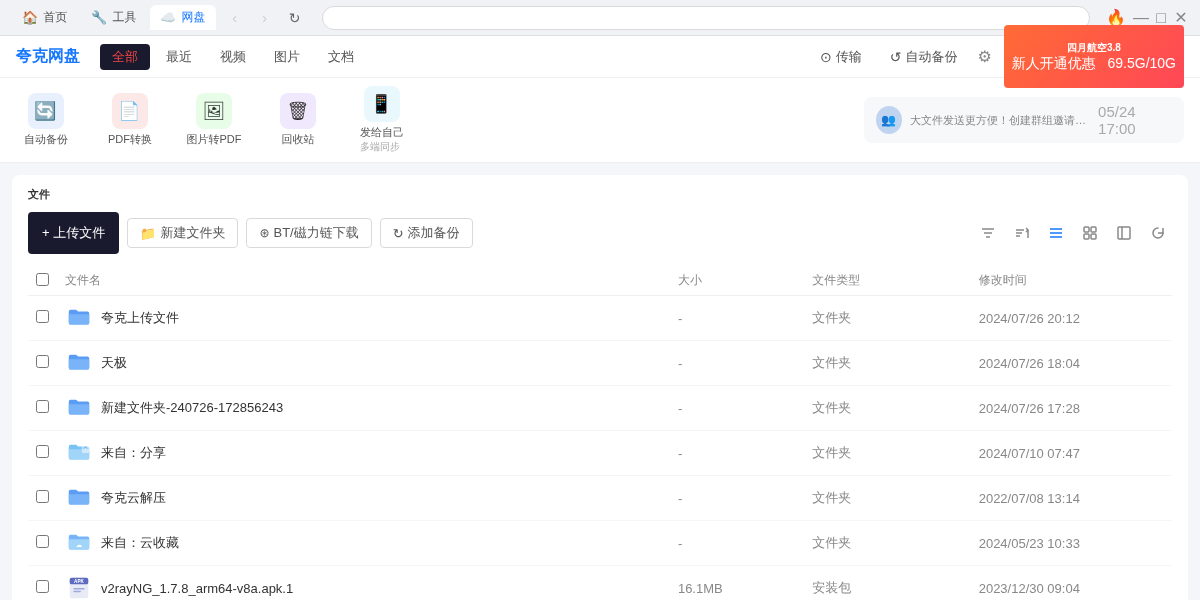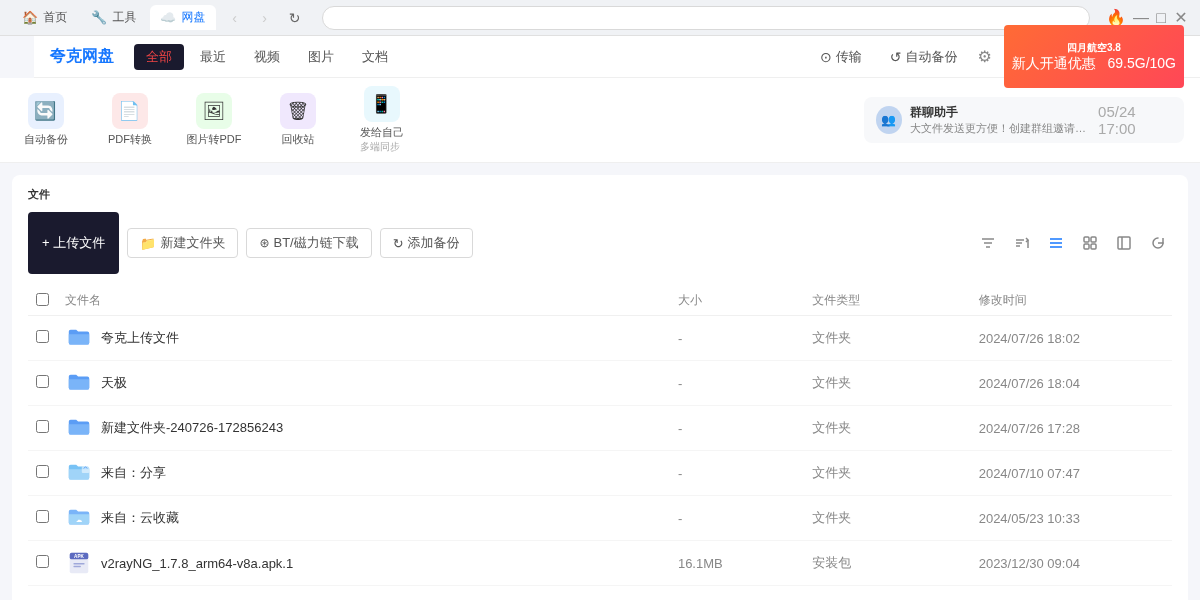--- a/index.html
+++ b/index.html
@@ -11,21 +11,21 @@
     .titlebar-nav-btn.disabled { color: #ccc; cursor: default; }
     .titlebar-tabs { display: flex; align-items: center; gap: 4px; }
     .tab-item { display: flex; align-items: center; gap: 5px; padding: 4px 10px; border-radius: 6px 6px 0 0; font-size: 12px; cursor: pointer; color: #555; }
     .tab-item.active { background: #fff; color: #1677ff; font-weight: 500; }
     .tab-item .tab-icon { font-size: 13px; }
     .address-bar { flex: 1; height: 24px; background: #fff; border: 1px solid #d9d9d9; border-radius: 12px; padding: 0 12px; font-size: 12px; color: #666; display: flex; align-items: center; margin: 0 8px; }
     .titlebar-controls { display: flex; gap: 6px; margin-left: auto; }
     .win-ctrl { width: 14px; height: 14px; border: none; background: none; color: #888; font-size: 16px; cursor: pointer; display: flex; align-items: center; justify-content: center; }
 
     
-    .topnav { display: flex; align-items: center; height: 42px; background: #fff; padding: 0 16px; border-bottom: 1px solid #efefef; margin-left: 34px; }
+    .topnav { display: flex; align-items: center; height: 42px; background: #fff; padding: 0 16px; border-bottom: 1px solid #efefef; }
     .brand { font-size: 16px; font-weight: bold; color: #1677ff; margin-right: 20px; }
     .nav-tabs { display: flex; gap: 4px; }
     .nav-tab { padding: 4px 12px; border-radius: 4px; cursor: pointer; font-size: 13px; color: #555; }
     .nav-tab.active { background: #1a1a2e; color: #ef4444; border-radius: 4px; }
     .topnav-actions { display: flex; align-items: center; gap: 12px; margin-left: auto; }
     .action-btn { display: flex; align-items: center; gap: 4px; cursor: pointer; color: #555; font-size: 13px; padding: 4px 8px; border-radius: 4px; }
     .promo-badge { background: linear-gradient(135deg, #ff6b35, #ff4757); color: #fff; font-size: 11px; padding: 16px 8px; border-radius: 4px; cursor: pointer; display: flex; flex-direction: column; align-items: center; line-height: 1.3; }
     .promo-badge .promo-title { font-size: 10px; font-weight: bold; }
     .promo-badge .promo-sub { font-size: 14px; }
     .settings-icon { color: #888; cursor: pointer; font-size: 16px; }
@@ -44,21 +44,21 @@
     .notif-avatar { width: 28px; height: 28px; background: #c0d4f0; border-radius: 50%; display: flex; align-items: center; justify-content: center; color: #fff; font-size: 12px; }
     .notif-content { flex: 1; }
     .notif-title { font-size: 12px; font-weight: bold; color: #333; }
     .notif-desc { font-size: 11px; color: #888; white-space: nowrap; overflow: hidden; text-overflow: ellipsis; max-width: 180px; }
     .notif-time { font-size: 15px; color: #aaa; }
 
     
     .files-section { background: #fff; margin: 12px; border-radius: 8px; padding: 12px 16px; height: calc(600px - 36px - 42px - 60px - 24px); overflow: hidden; }
     .files-title { font-size: 11px; font-weight: bold; color: #333; margin-bottom: 10px; }
     .toolbar { display: flex; align-items: center; gap: 8px; margin-bottom: 12px; }
-    .btn-upload { background: #1a1a2e; color: #fff; border: none; border-radius: 4px; padding: 22px 14px; font-size: 13px; cursor: pointer; display: flex; align-items: center; gap: 4px; }
+    .btn-upload { background: #1a1a2e; color: #fff; border: none; border-radius: 4px; padding: 12px 14px; font-size: 13px; cursor: pointer; display: flex; align-items: center; gap: 4px; }
     .btn-outline { background: #fff; color: #555; border: 1px solid #d9d9d9; border-radius: 4px; padding: 5px 12px; font-size: 13px; cursor: pointer; display: flex; align-items: center; gap: 4px; }
     .toolbar-right { margin-left: auto; display: flex; gap: 6px; align-items: center; }
     .icon-btn { width: 28px; height: 28px; border: none; background: none; cursor: pointer; color: #888; display: flex; align-items: center; justify-content: center; border-radius: 4px; font-size: 15px; }
     .icon-btn.active { color: #1677ff; }
 
     
     .file-table { width: 100%; border-collapse: collapse; }
     .file-table th { text-align: left; padding: 6px 8px; color: #888; font-size: 12px; font-weight: normal; border-bottom: 1px solid #f0f0f0; }
     .file-table td { padding: 8px 8px; border-bottom: 1px solid #f5f5f5; font-size: 13px; }
     .file-name-cell { display: flex; align-items: center; gap: 8px; }
@@ -154,21 +154,20 @@
   <div class="quick-item">
     <div class="qi-icon qi-teal">📱</div>
     <span class="qi-label">
       <span>发给自己</span><br>
       <span style="color:#aaa;font-size:10px;">多端同步</span>
     </span>
   </div>
   <div class="notification-area">
     <div class="notif-avatar">👥</div>
     <div class="notif-content">
-      <div class="notif-title">群聊助手</div>
       <div class="notif-desc">大文件发送更方便！创建群组邀请好友进群，最大支持发5...</div>
     </div>
     <div class="notif-time">05/24 17:00</div>
   </div>
 </div>
 
 <div class="files-section">
   <div class="files-title">文件</div>
   <div class="toolbar">
     <button class="btn-upload">+ 上传文件</button>
@@ -252,21 +251,21 @@
                 <svg viewBox="0 0 28 28" width="26" height="26">
                   <path d="M3 7a2 2 0 012-2h6l2 2h10a2 2 0 012 2v10a2 2 0 01-2 2H5a2 2 0 01-2-2V7z" fill="#5b9df5"></path>
                   <path d="M3 10h22v9a2 2 0 01-2 2H5a2 2 0 01-2-2V10z" fill="#7ab4f8"></path>
                 </svg>
               </div>
         <span class="file-name-text">夸克上传文件</span>
       </div>
     </td>
     <td class="col-size file-size">-</td>
     <td class="col-type file-type">文件夹</td>
-    <td class="col-date file-date">2024/07/26 18:02</td>
+    <td class="col-date file-date">2024/07/26 20:12</td>
   </tr>
         <tr>
     <td class="checkbox-cell"><input type="checkbox" style=""></td>
     <td class="col-name">
       <div class="file-name-cell">
         <div class="folder-icon">
                 <svg viewBox="0 0 28 28" width="26" height="26">
                   <path d="M3 7a2 2 0 012-2h6l2 2h10a2 2 0 012 2v10a2 2 0 01-2 2H5a2 2 0 01-2-2V7z" fill="#5b9df5"></path>
                   <path d="M3 10h22v9a2 2 0 01-2 2H5a2 2 0 01-2-2V10z" fill="#7ab4f8"></path>
                 </svg>
@@ -306,20 +305,37 @@
                   <rect x="17" y="7" width="8" height="7" rx="1" fill="#fff" opacity="0.5"></rect>
                   <path d="M19 9l2-1.5L23 9" stroke="#5b9df5" stroke-width="1" fill="none"></path>
                 </svg>
               </div>
         <span class="file-name-text">来自：分享</span>
       </div>
     </td>
     <td class="col-size file-size">-</td>
     <td class="col-type file-type">文件夹</td>
     <td class="col-date file-date">2024/07/10 07:47</td>
+  </tr>
+        <tr>
+    <td class="checkbox-cell"><input type="checkbox" style=""></td>
+    <td class="col-name">
+      <div class="file-name-cell">
+        <div class="folder-icon">
+                <svg viewBox="0 0 28 28" width="26" height="26">
+                  <path d="M3 7a2 2 0 012-2h6l2 2h10a2 2 0 012 2v10a2 2 0 01-2 2H5a2 2 0 01-2-2V7z" fill="#5b9df5"></path>
+                  <path d="M3 10h22v9a2 2 0 01-2 2H5a2 2 0 01-2-2V10z" fill="#7ab4f8"></path>
+                </svg>
+              </div>
+        <span class="file-name-text">夸克云解压</span>
+      </div>
+    </td>
+    <td class="col-size file-size">-</td>
+    <td class="col-type file-type">文件夹</td>
+    <td class="col-date file-date">2022/07/08 13:14</td>
   </tr>
         <tr>
     <td class="checkbox-cell"><input type="checkbox" style=""></td>
     <td class="col-name">
       <div class="file-name-cell">
         <div class="folder-icon">
                 <svg viewBox="0 0 28 28" width="26" height="26">
                   <path d="M3 7a2 2 0 012-2h6l2 2h10a2 2 0 012 2v10a2 2 0 01-2 2H5a2 2 0 01-2-2V7z" fill="#7ab4f8"></path>
                   <path d="M3 10h22v9a2 2 0 01-2 2H5a2 2 0 01-2-2V10z" fill="#a0d4f8"></path>
                   <text x="14" y="18" text-anchor="middle" font-size="7" fill="#fff">☁</text>

